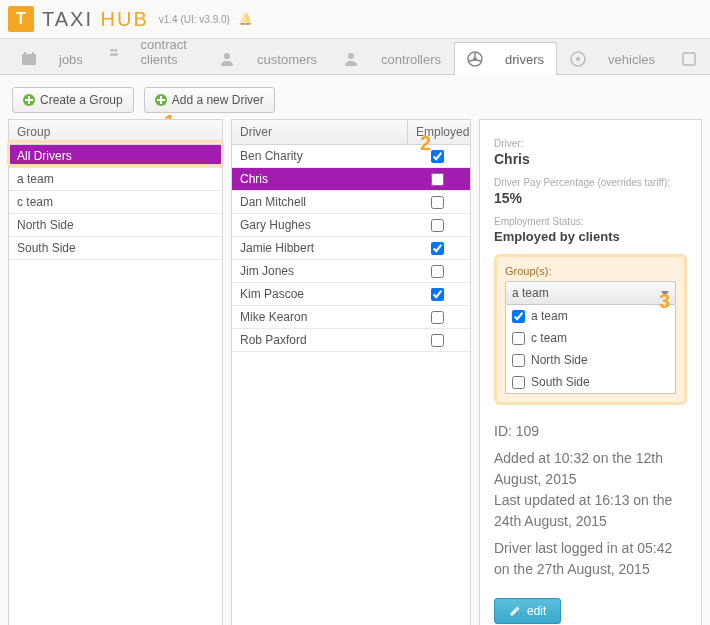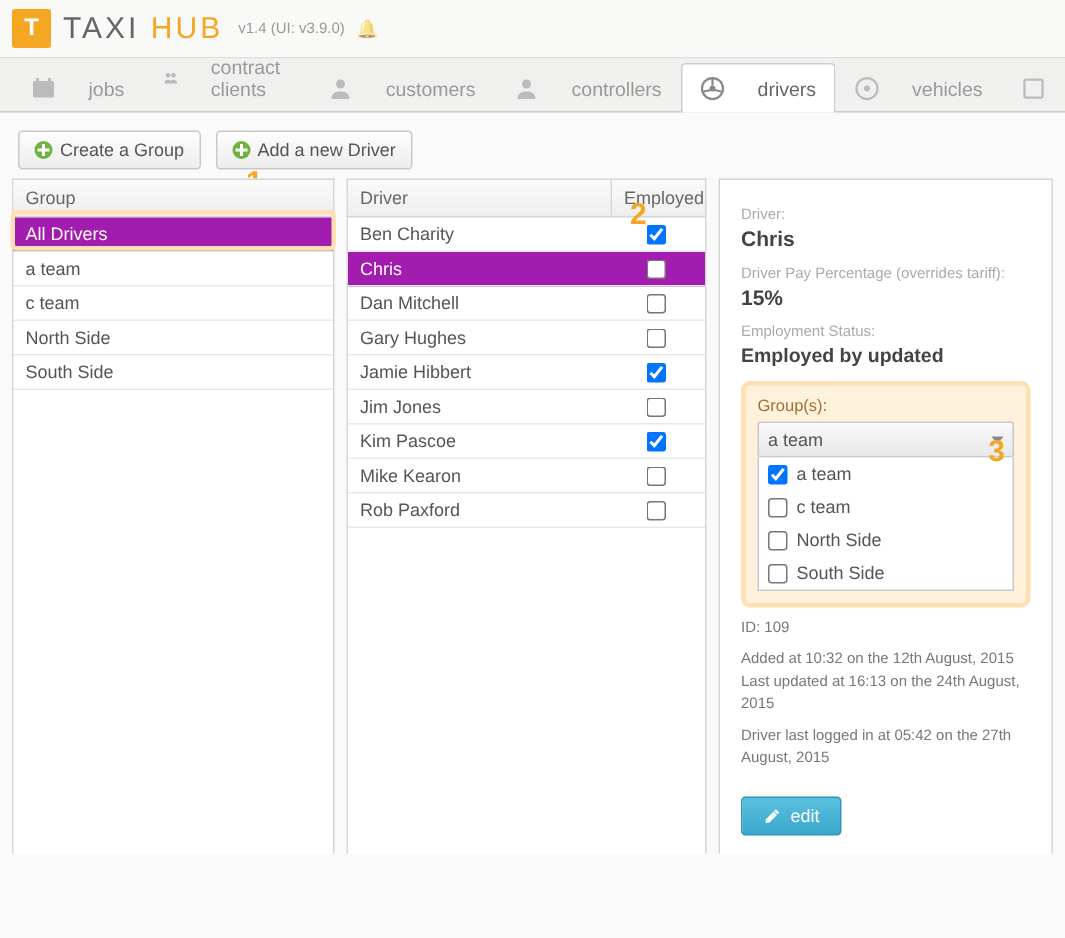--- a/index.html
+++ b/index.html
@@ -44,21 +44,21 @@
 .hl-ring1{position:absolute;left:-2px;top:20px;right:-2px;height:27px;border:3px solid #ffe0b2;border-radius:4px;pointer-events:none}
 .detail{padding:12px 14px;font-size:11px;color:#888}
 .detail .lbl{color:#aaa;font-size:10px;margin-top:6px}
 .detail .val{color:#444;font-size:14px;font-weight:bold;margin:2px 0 10px}
 .groupbox{background:#fff1dc;border:3px solid #ffe0b2;border-radius:6px;padding:8px;margin-top:6px;position:relative}
 .groupbox .glabel{font-size:11px;color:#a07030;margin-bottom:4px}
 .sel-dd{background:linear-gradient(#fafafa,#e8e8e8);border:1px solid #c8c8c8;border-radius:2px;padding:4px 6px;font-size:12px;color:#555;display:flex;justify-content:space-between;align-items:center;cursor:pointer}
 .sel-dd .caret{width:0;height:0;border-left:4px solid transparent;border-right:4px solid transparent;border-top:5px solid #888}
 .dd-list{background:#fff;border:1px solid #c8c8c8;border-top:none}
 .dd-item{padding:4px 6px;display:flex;align-items:center;gap:6px;font-size:12px;color:#555}
-.meta{font-size:10px;color:#777;line-height:1.5;margin-top:6px}
+.meta{font-size:14px;color:#777;line-height:1.5;margin-top:16px}
 .meta p{margin-bottom:6px}
 .editbtn{margin-top:12px;display:inline-flex;align-items:center;gap:6px;background:linear-gradient(#5bc0de,#3aa8cc);border:1px solid #2e95b8;color:#fff;padding:5px 14px;border-radius:3px;font-size:12px;cursor:pointer}
 .editbtn svg{width:12px;height:12px;fill:#fff}
 </style>
 </head>
 <body>
 
 <div class="header">
   <div class="logo-sq">T</div>
   <div class="brand">
@@ -215,21 +215,21 @@
 
   <div class="col col3">
     <div class="detail">
       <div class="lbl">Driver:</div>
       <div class="val">Chris</div>
 
       <div class="lbl">Driver Pay Percentage (overrides tariff):</div>
       <div class="val">15%</div>
 
       <div class="lbl">Employment Status:</div>
-      <div class="val" style="font-size:13px">Employed by updated</div>
+      <div class="val" style="font-size:13px">Employed by clients</div>
 
       <div class="groupbox">
         <div class="glabel">Group(s):</div>
         <div class="sel-dd">
           <span>a team</span>
           <span class="caret"></span>
         </div>
         <div class="dd-list" id="dd-list">
             <div class="dd-item">
               <input type="checkbox" checked="" style="">

